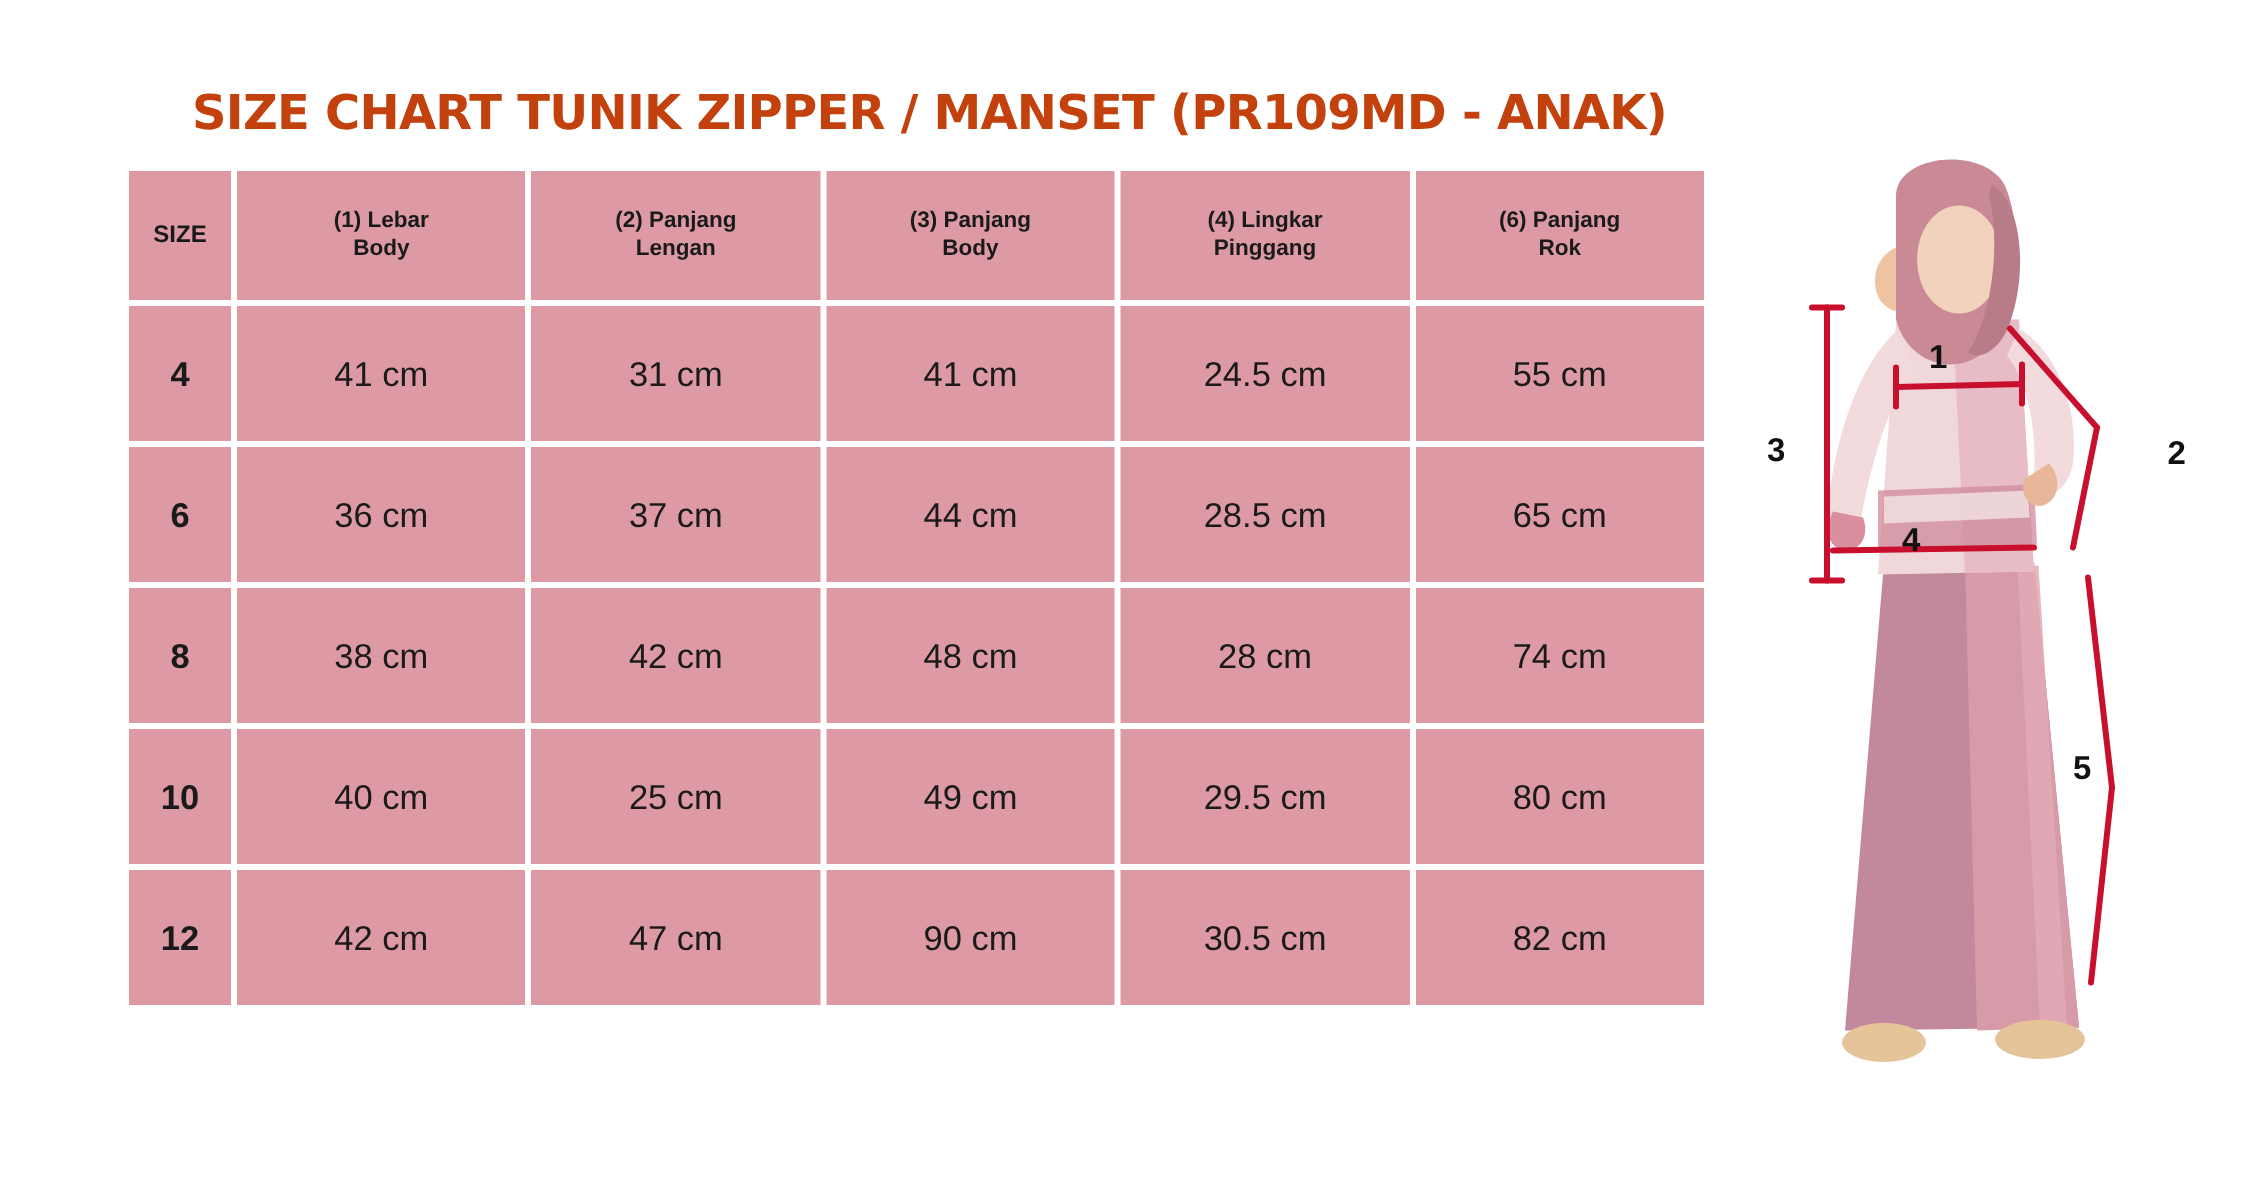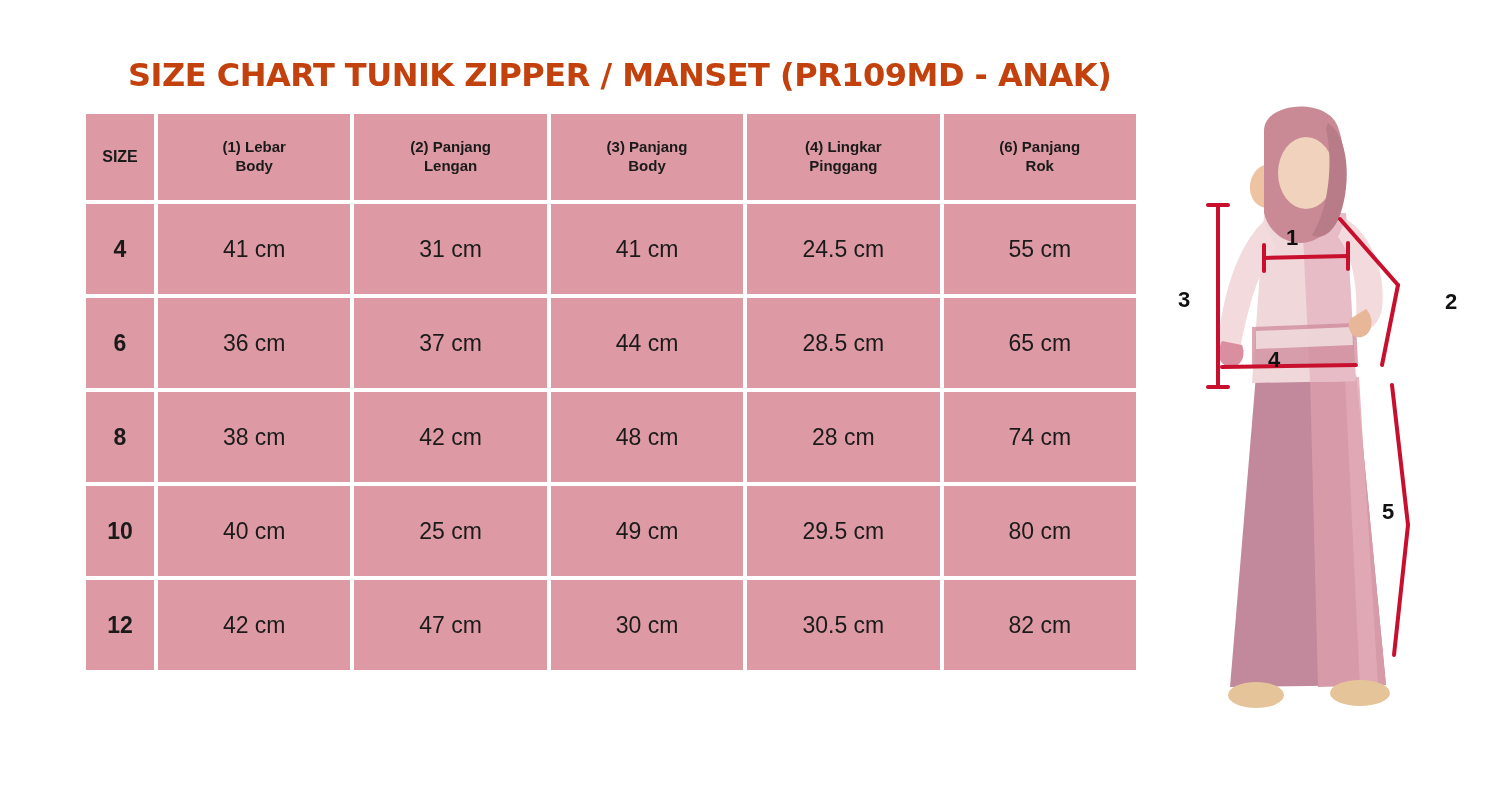--- a/index.html
+++ b/index.html
@@ -164,21 +164,21 @@
         <td>40 cm</td>
         <td>25 cm</td>
         <td>49 cm</td>
         <td>29.5 cm</td>
         <td>80 cm</td>
       </tr>
       <tr>
         <td class="size-cell">12</td>
         <td>42 cm</td>
         <td>47 cm</td>
-        <td>30 cm</td>
+        <td>90 cm</td>
         <td>30.5 cm</td>
         <td>82 cm</td>
       </tr>
     </tbody>
   </table>
 
   <div id="illustration">
     <svg class="illus-svg" viewBox="0 0 330 630" xmlns="http://www.w3.org/2000/svg">
 
       <path d="M96 280 L196 280 L226 590 L70 592 Z" fill="#c1899b"></path>

